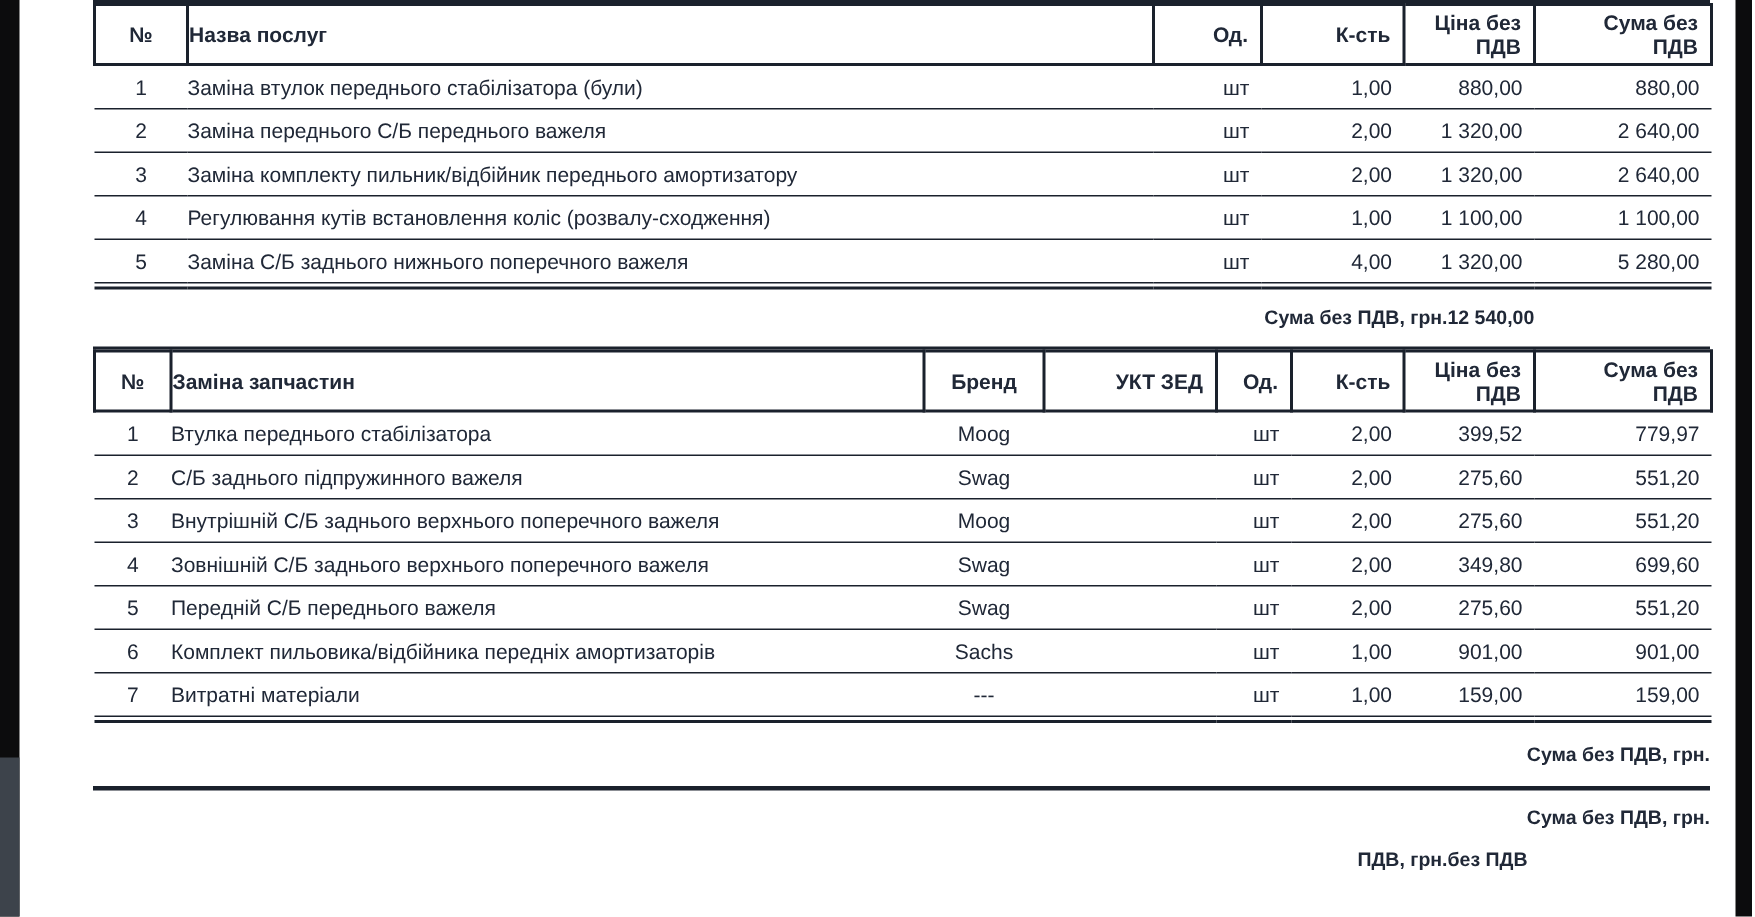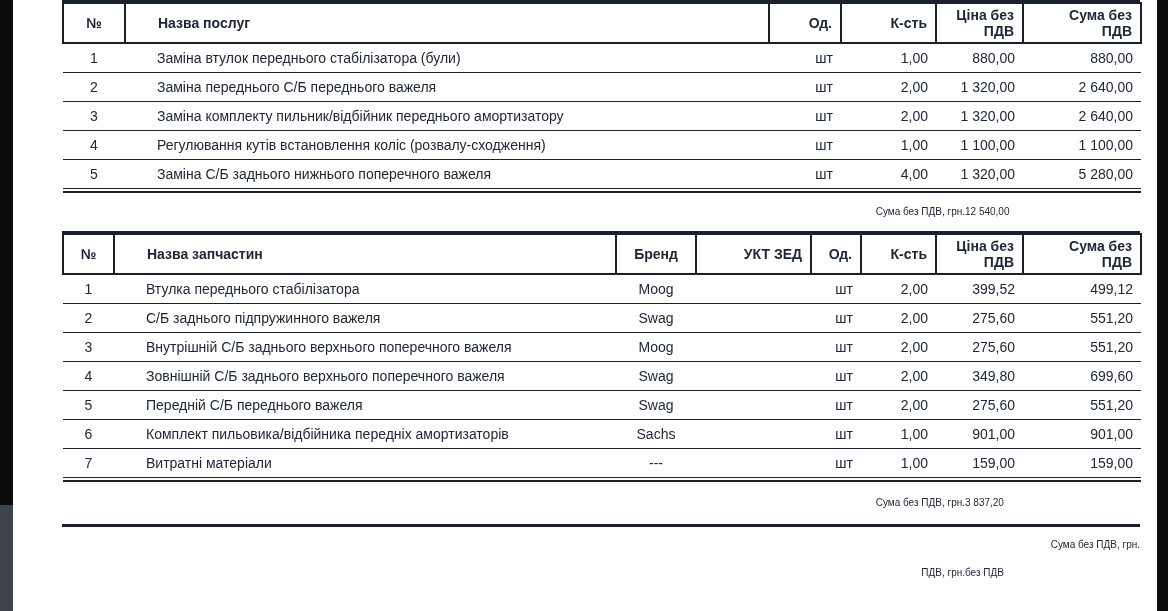--- a/index.html
+++ b/index.html
@@ -18,31 +18,31 @@
   .section-title{
     font-weight:bold;font-size:14.5px;line-height:15px;
     margin:0 0 2px 0;white-space:nowrap;
   }
 
   table{border-collapse:collapse;width:100%;table-layout:fixed;font-size:14px;color:#202837;}
   thead th{
     border:2px solid #1a212c;font-weight:bold;height:38px;vertical-align:middle;
     padding:0;white-space:pre-line;line-height:16px;
   }
-  th.c-name, td.c-name{text-align:left;padding-left:32px;}
+  th.c-name, td.c-name{text-align:left;padding-left:0;}
   .t-right{text-align:right;padding-right:8px;}
   .t-center{text-align:center;}
   tbody td{
     border-bottom:1.5px solid #1a212c;height:26px;vertical-align:middle;
     white-space:nowrap;overflow:hidden;
   }
   tfoot td.spacer{height:2px;border:none;padding:0;}
   table{border-bottom:2.5px solid #1a212c;}
 
-  .sumrow{display:flex;font-weight:normal;font-size:10px;line-height:20px;}
+  .sumrow{display:flex;font-weight:bold;font-size:13px;line-height:20px;}
   .sumrow .lbl{flex:1;text-align:right;white-space:nowrap;}
   .sumrow .val{width:165px;text-align:left;padding-right:10px;white-space:nowrap;}
   .sub1{margin:9px 0 9px 0;}
   .sub2{margin:11px 0 0 0;}
   .grand-rule{border-top:3px solid #1a212c;margin-top:11px;}
   .totals .sumrow{margin-top:8px;}
 </style>
 </head>
 <body>
 
@@ -142,42 +142,42 @@
           <col style="width:80px">
           <col style="width:115px">
         <col style="width:50px">
           <col style="width:75px">
           <col style="width:87px">
           <col style="width:118px">
       </colgroup>
       <thead>
         <tr>
           <th class="t-center">№</th>
-          <th class="c-name">Назва запчастин</th>
+          <th class="c-name">Заміна запчастин</th>
           <th class="t-center">Бренд</th>
           <th class="t-right">УКТ ЗЕД</th>
           <th class="t-right">Од.</th>
           <th class="t-right">К-сть</th>
           <th class="t-right">Ціна без
 ПДВ</th>
           <th class="t-right">Сума без
 ПДВ</th>
         </tr>
       </thead>
       <tbody>
 
           <tr>
             <td class="t-center">1</td>
             <td class="c-name">Втулка переднього стабілізатора</td>
             <td class="t-center">Moog</td>
             <td class="t-right"></td>
             <td class="t-right">шт</td>
             <td class="t-right">2,00</td>
             <td class="t-right">399,52</td>
-            <td class="t-right">499,12</td>
+            <td class="t-right">779,97</td>
           </tr>
 
           <tr>
             <td class="t-center">2</td>
             <td class="c-name">С/Б заднього підпружинного важеля</td>
             <td class="t-center">Swag</td>
             <td class="t-right"></td>
             <td class="t-right">шт</td>
             <td class="t-right">2,00</td>
             <td class="t-right">275,60</td>
@@ -240,21 +240,20 @@
           </tr>
         </tbody>
       <tfoot>
           <tr>
             <td class="spacer" colspan="8"></td>
           </tr>
         </tfoot>
     </table>
     <div class="sumrow sub2">
       <div class="lbl">Сума без ПДВ, грн.</div>
-      <div class="val">3 837,20</div>
     </div>
   </section>
 
   <div class="grand-rule"></div>
 
   <div class="totals">
     <div class="sumrow">
       <div class="lbl">Сума без ПДВ, грн.</div>
     </div>
     <div class="sumrow">

